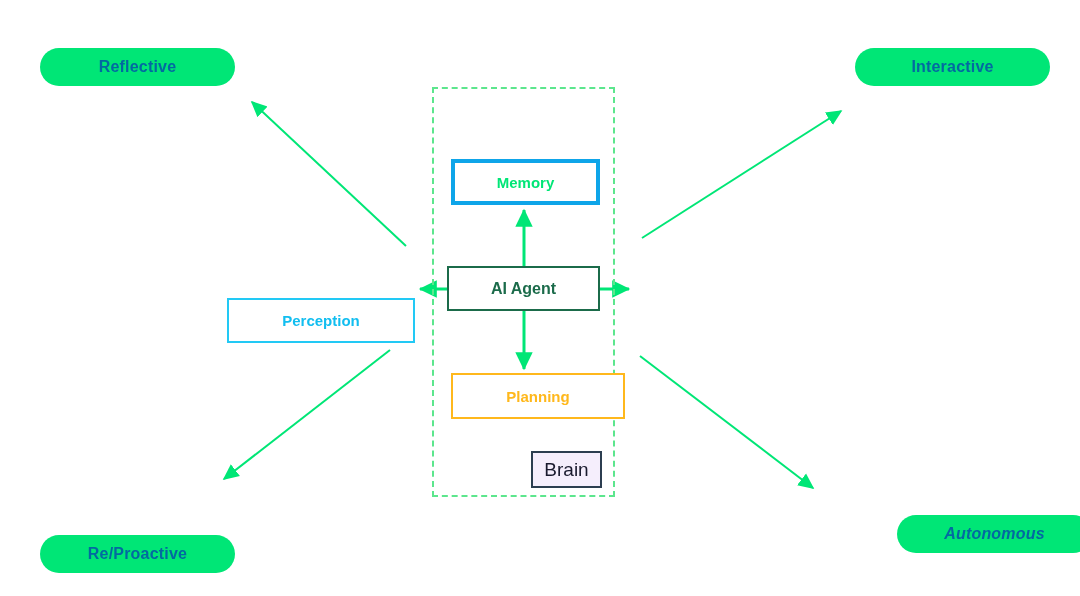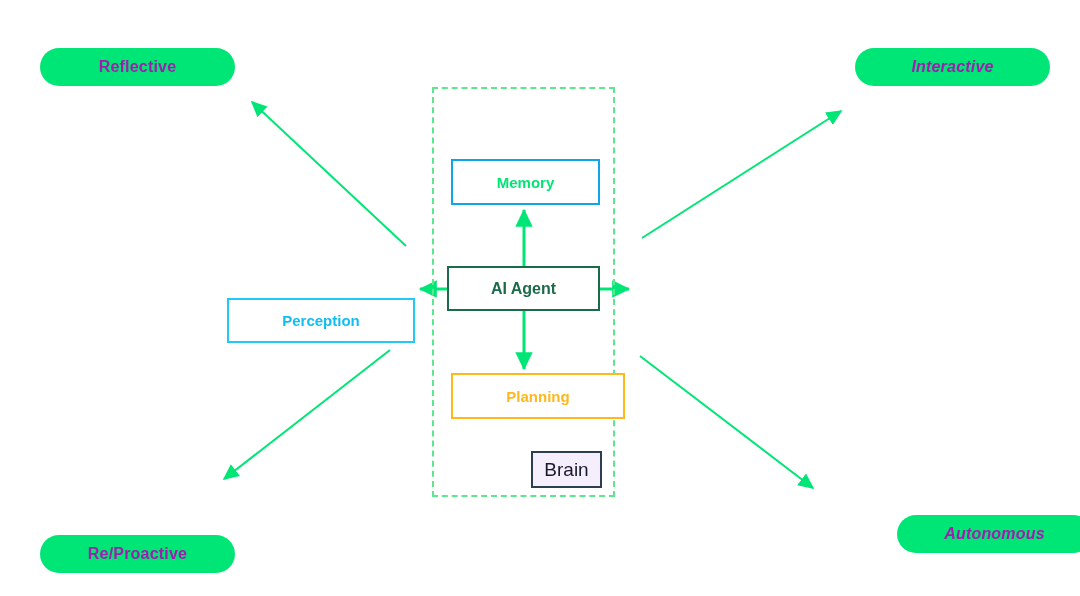--- a/index.html
+++ b/index.html
@@ -29,28 +29,28 @@
 
   
   .pill {
     position: absolute;
     display: flex;
     align-items: center;
     justify-content: center;
     height: 38px;
     border-radius: 19px;
     background: #00E676;
-    color: #a21caf;
+    color: #0369a1;
     font-size: 16px;
     font-weight: 600;
     letter-spacing: 0.2px;
     white-space: nowrap;
   }
   .pill-tl { left: 40px;  top: 48px;  width: 195px; }
-  .pill-tr { left: 855px; top: 48px;  width: 195px; font-style: italic; }
+  .pill-tr { left: 855px; top: 48px;  width: 195px; }
   .pill-bl { left: 40px;  top: 515px; width: 195px; margin-top: 20px; }
   .pill-br { left: 897px; top: 515px; width: 195px; font-style: italic; }
 
   
   .agent-boundary {
     position: absolute;
     left: 432px;
     top: 87px;
     width: 183px;
     height: 410px;
@@ -68,21 +68,21 @@
     box-sizing: border-box;
     background: #ffffff;
     font-size: 15px;
     font-weight: 700;
     white-space: nowrap;
   }
 
   .box-memory {
     left: 451px; top: 159px;
     width: 149px; height: 46px;
-    border: 2px solid #0ea5e9;
+    border: 4px solid #0ea5e9;
     color: #00E676;
   }
   .box-planning {
     left: 451px; top: 373px;
     width: 174px; height: 46px;
     border: 2px solid #FFB81C;
     color: #FFB81C;
   }
   .box-agent {
     left: 447px; top: 266px;

